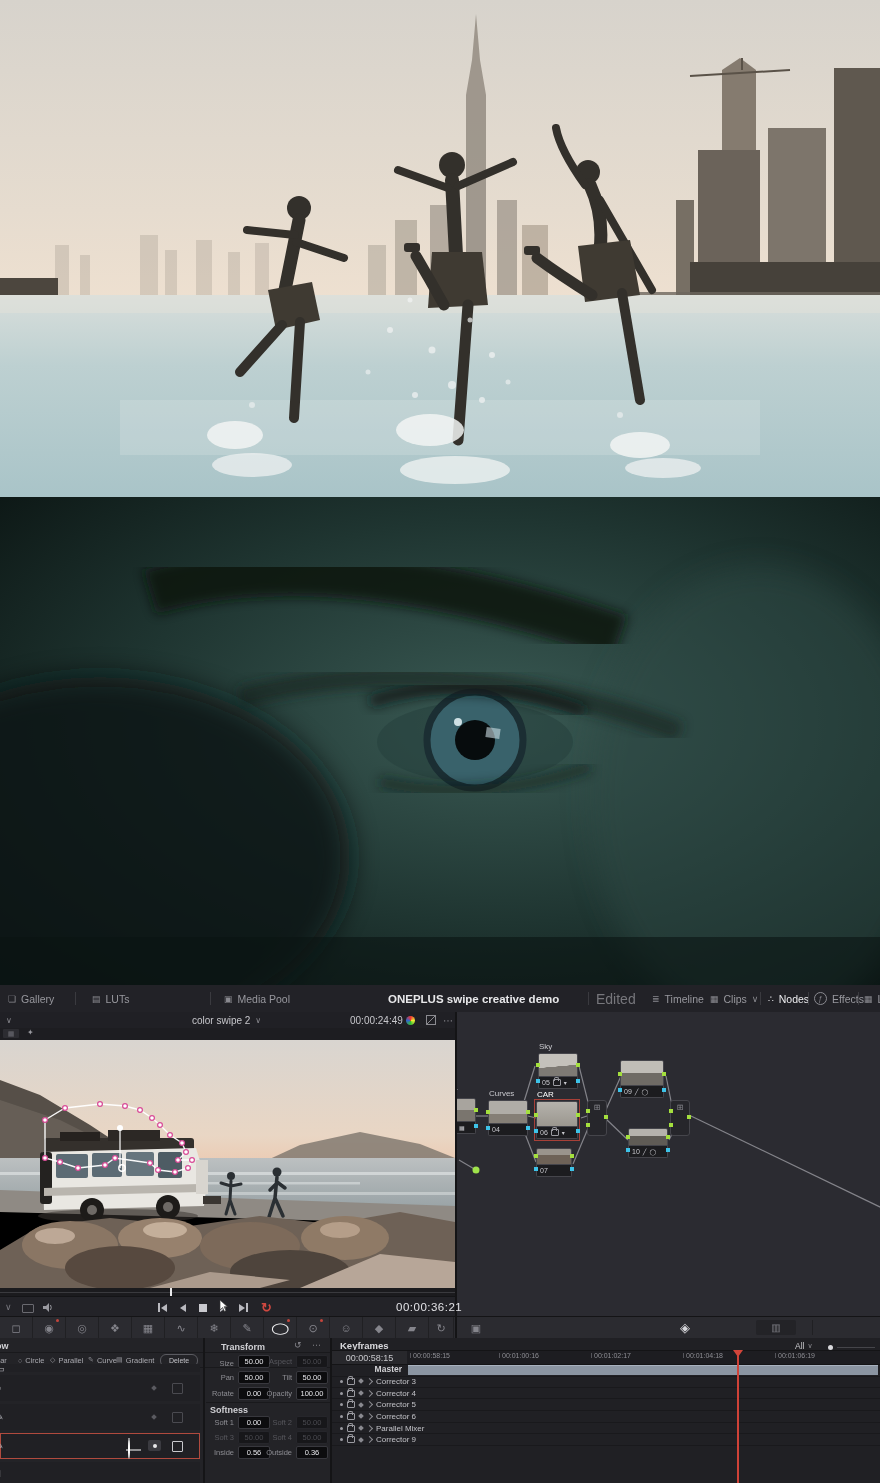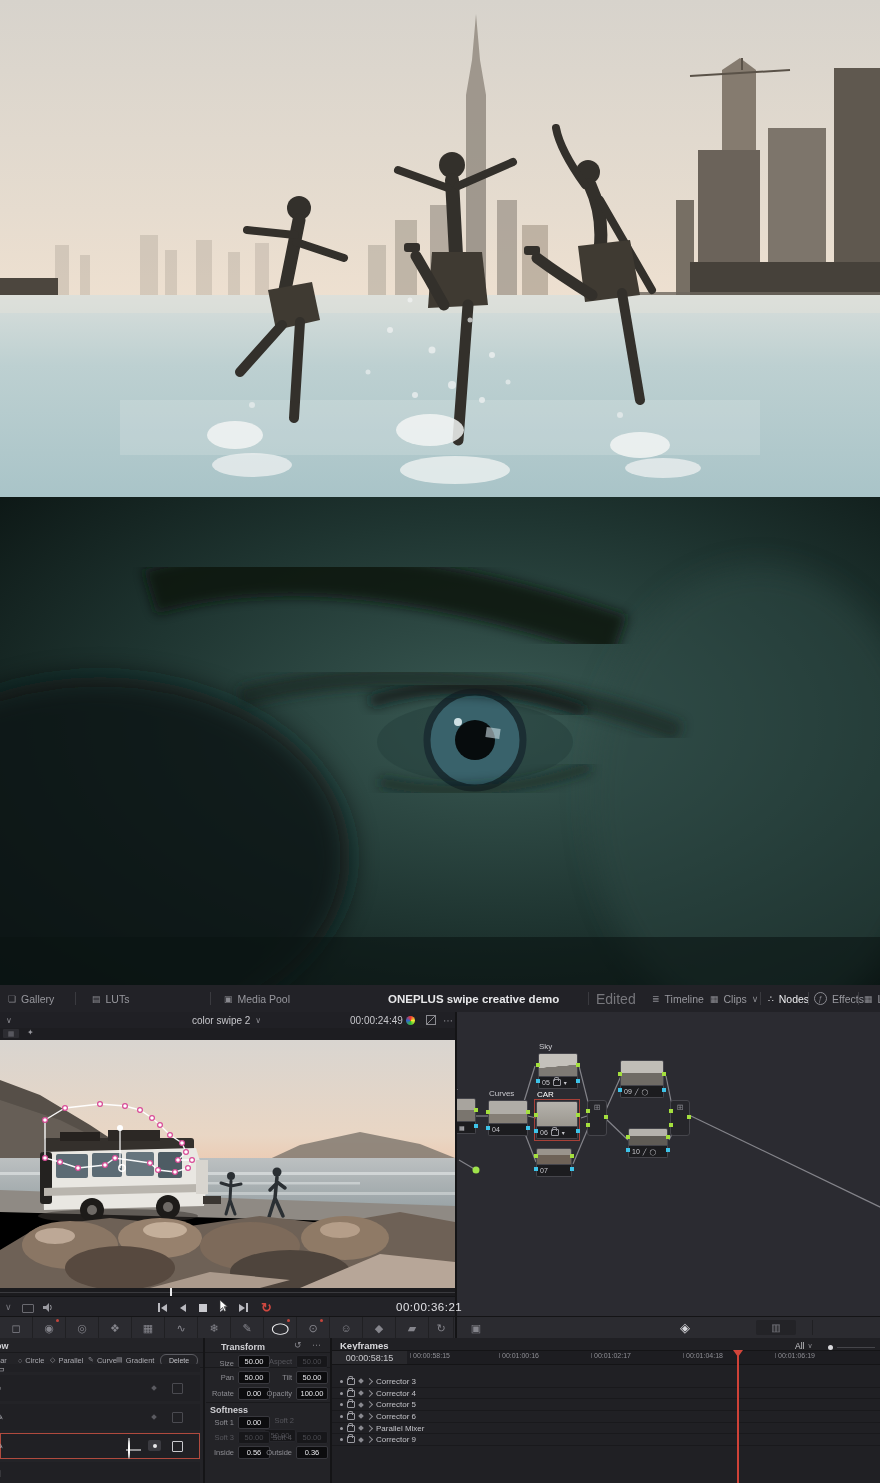--- a/index.html
+++ b/index.html
@@ -735,21 +735,21 @@
       <span class="tfl">Opacity</span>
       <span class="tfv">100.00</span>
       </div>
 
     <div class="abs" style="left:206px;top:64px;width:124px;height:1px;background:#19191c;"></div>
     <div class="tf-title" style="left:210px;top:67px;">Softness</div>
     <div class="tfield" style="left:206px;top:78px;">
       <span class="tfl">Soft 1</span>
       <span class="tfv">0.00</span>
       </div>
-    <div class="tfield dis" style="left:264px;top:78px;flex-direction:column;">
+    <div class="tfield dis" style="left:264px;top:78px;">
       <span class="tfl">Soft 2</span>
       <span class="tfv">50.00</span>
       </div>
     <div class="tfield dis" style="left:206px;top:93px;">
       <span class="tfl">Soft 3</span>
       <span class="tfv">50.00</span>
       </div>
     <div class="tfield dis" style="left:264px;top:93px;">
       <span class="tfl">Soft 4</span>
       <span class="tfv">50.00</span>
@@ -790,20 +790,24 @@
           <i></i>
           <span>00:01:04:18</span>
         </div>
       <div class="tick" style="left:443px;">
           <i></i>
           <span>00:01:06:19</span>
         </div>
       <div class="kf-ltc">00:00:58:15</div>
     </div>
 
+    <div class="kf-master">
+      <span class="lbl">Master</span>
+      <span class="masterbar"></span>
+    </div>
 
     <div class="kf-rows">
       <div class="kf-row">
         <span class="ic-dot"></span>
           <span class="minilock"></span>
         <span class="ic-dia" style="background:#8a8a90;"></span>
           <span class="ic-chev"></span>
         <span class="kf-name">Corrector 3</span>
         </div>
       <div class="kf-row">

